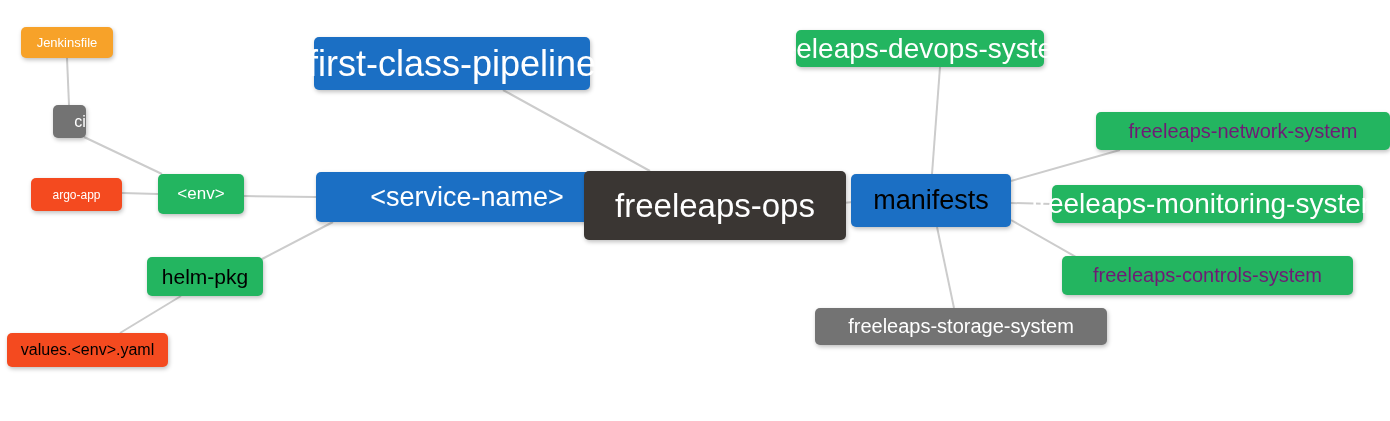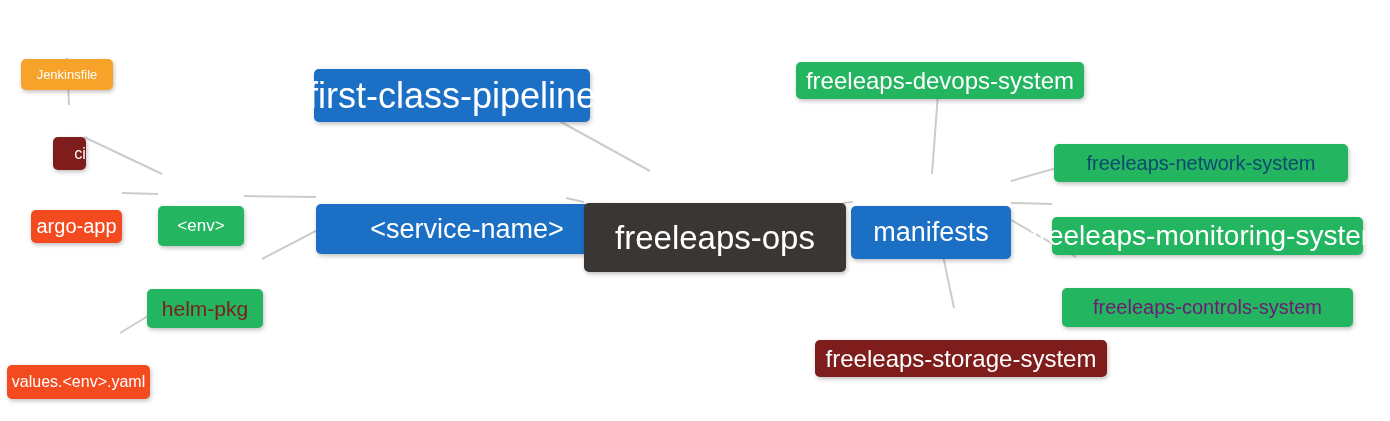--- a/index.html
+++ b/index.html
@@ -26,21 +26,20 @@
     display: flex;
     align-items: center;
     justify-content: center;
     white-space: nowrap;
     color: #ffffff;
     border-radius: 5px;
     box-shadow: 1px 2px 4px rgba(0,0,0,0.25);
     cursor: pointer;
     user-select: none;
     box-sizing: border-box;
-    margin-top: 32px;
   }
 </style>
 </head>
 <body>
 
 <div class="canvas">
   <svg class="edge-layer" viewBox="0 0 1390 421" xmlns="http://www.w3.org/2000/svg">
       <line x1="67" y1="58" x2="69" y2="105" stroke="#cccccc" stroke-width="2"></line>
       <line x1="84" y1="137" x2="162" y2="174" stroke="#cccccc" stroke-width="2"></line>
       <line x1="122" y1="193" x2="158" y2="194" stroke="#cccccc" stroke-width="2"></line>
@@ -51,28 +50,28 @@
       <line x1="503" y1="90" x2="650" y2="171" stroke="#cccccc" stroke-width="2"></line>
       <line x1="843" y1="203" x2="853" y2="202" stroke="#cccccc" stroke-width="2"></line>
       <line x1="932" y1="174" x2="940" y2="67" stroke="#cccccc" stroke-width="2"></line>
       <line x1="1011" y1="181" x2="1120" y2="150" stroke="#cccccc" stroke-width="2"></line>
       <line x1="1011" y1="203" x2="1052" y2="204" stroke="#cccccc" stroke-width="2"></line>
       <line x1="1011" y1="220" x2="1076" y2="257" stroke="#cccccc" stroke-width="2"></line>
       <line x1="937" y1="227" x2="954" y2="308" stroke="#cccccc" stroke-width="2"></line>
     </svg>
   <div id="node-layer">
       <div class="node" style="left: 21px; top: 27px; width: 92px; height: 31px; font-size: 13px; background: rgb(247, 162, 41); color: rgb(255, 255, 255);">Jenkinsfile</div>
-      <div class="node" style="left: 53px; top: 105px; width: 33px; height: 33px; font-size: 16px; background: #7f1d1d; color: rgb(255, 255, 255); padding-left: 21px;">ci</div>
-      <div class="node" style="left: 31px; top: 178px; width: 91px; height: 33px; font-size: 20px; background: rgb(244, 74, 31); color: rgb(255, 255, 255);">argo-app</div>
+      <div class="node" style="left: 53px; top: 105px; width: 33px; height: 33px; font-size: 16px; background: #737373; color: rgb(255, 255, 255); padding-left: 21px;">ci</div>
+      <div class="node" style="left: 31px; top: 178px; width: 91px; height: 33px; font-size: 12px; background: rgb(244, 74, 31); color: rgb(255, 255, 255);">argo-app</div>
       <div class="node" style="left: 158px; top: 174px; width: 86px; height: 40px; font-size: 17px; background: rgb(35, 181, 96); color: rgb(255, 255, 255);">&lt;env&gt;</div>
-      <div class="node" style="left: 147px; top: 257px; width: 116px; height: 39px; font-size: 21px; background: rgb(35, 181, 96); color: #7f1d1d;">helm-pkg</div>
-      <div class="node" style="left: 7px; top: 333px; width: 143px; height: 34px; font-size: 16px; background: rgb(244, 74, 31); color: #ffffff;">values.&lt;env&gt;.yaml</div>
+      <div class="node" style="left: 147px; top: 257px; width: 116px; height: 39px; font-size: 21px; background: rgb(35, 181, 96); color: #000000;">helm-pkg</div>
+      <div class="node" style="left: 7px; top: 333px; width: 161px; height: 34px; font-size: 16px; background: rgb(244, 74, 31); color: #000000;">values.&lt;env&gt;.yaml</div>
       <div class="node" style="left: 314px; top: 37px; width: 276px; height: 53px; font-size: 36px; background: rgb(27, 111, 196); color: rgb(255, 255, 255);">first-class-pipeline</div>
       <div class="node" style="left: 316px; top: 172px; width: 302px; height: 50px; font-size: 27px; background: rgb(27, 111, 196); color: rgb(255, 255, 255);">&lt;service-name&gt;</div>
       <div class="node" style="left: 584px; top: 171px; width: 262px; height: 69px; font-size: 33px; background: rgb(58, 54, 51); color: rgb(255, 255, 255);">freeleaps-ops</div>
-      <div class="node" style="left: 851px; top: 174px; width: 160px; height: 53px; font-size: 27px; background: rgb(27, 111, 196); color: #ffffff;">manifests</div>
-      <div class="node" style="left: 796px; top: 30px; width: 288px; height: 37px; font-size: 24px; background: rgb(35, 181, 96); color: rgb(255, 255, 255);">freeleaps-devops-system</div>
-      <div class="node" style="left: 1054px; top: 112px; width: 294px; height: 38px; font-size: 20px; background: rgb(35, 181, 96); color: #0c4a6e;">freeleaps-network-system</div>
+      <div class="node" style="left: 851px; top: 174px; width: 160px; height: 53px; font-size: 27px; background: rgb(27, 111, 196); color: #000000;">manifests</div>
+      <div class="node" style="left: 796px; top: 30px; width: 248px; height: 37px; font-size: 28px; background: rgb(35, 181, 96); color: rgb(255, 255, 255);">freeleaps-devops-system</div>
+      <div class="node" style="left: 1096px; top: 112px; width: 294px; height: 38px; font-size: 20px; background: rgb(35, 181, 96); color: #701a75;">freeleaps-network-system</div>
       <div class="node" style="left: 1052px; top: 185px; width: 311px; height: 38px; font-size: 28px; background: rgb(35, 181, 96); color: rgb(255, 255, 255);">freeleaps-monitoring-system</div>
       <div class="node" style="left: 1062px; top: 256px; width: 291px; height: 39px; font-size: 20px; background: rgb(35, 181, 96); color: #701a75;">freeleaps-controls-system</div>
-      <div class="node" style="left: 815px; top: 308px; width: 292px; height: 37px; font-size: 24px; background: #7f1d1d; color: rgb(255, 255, 255);">freeleaps-storage-system</div>
+      <div class="node" style="left: 815px; top: 308px; width: 292px; height: 37px; font-size: 20px; background: #737373; color: rgb(255, 255, 255);">freeleaps-storage-system</div>
     </div>
 </div>
 
 </body></html>

